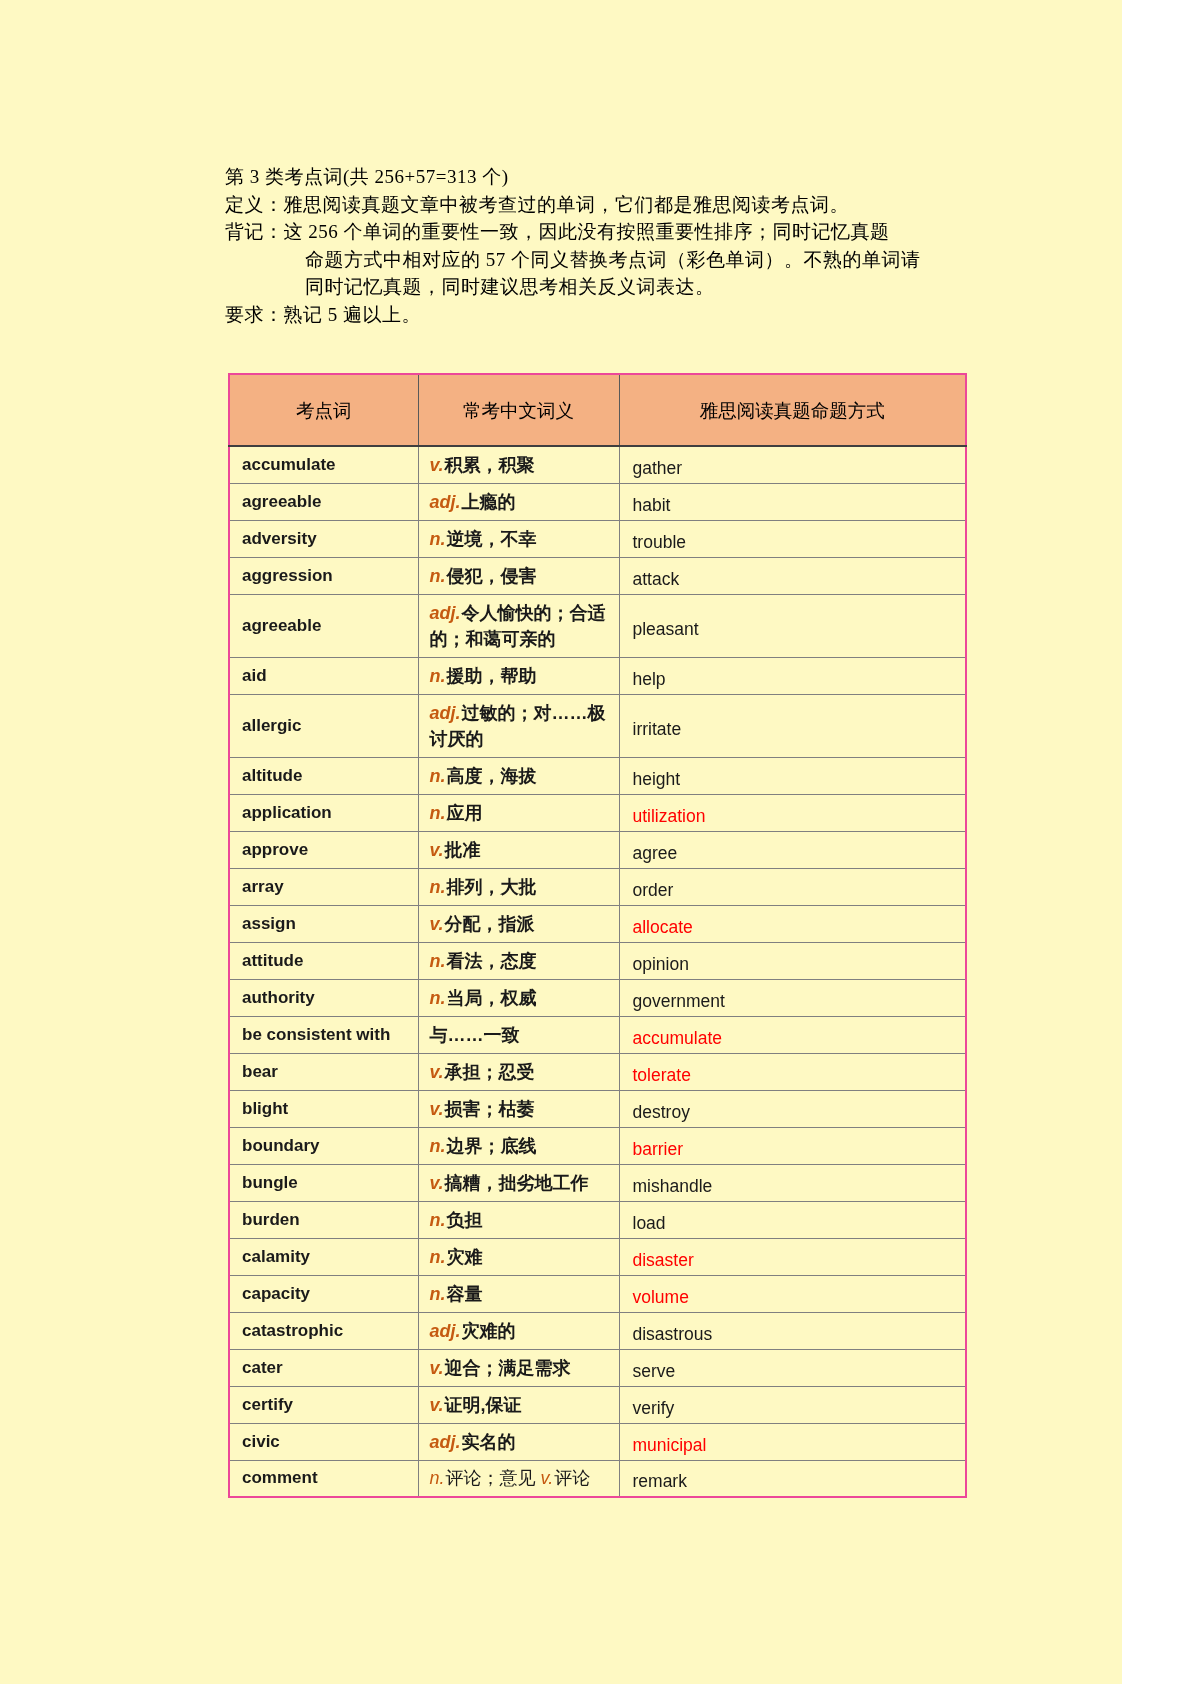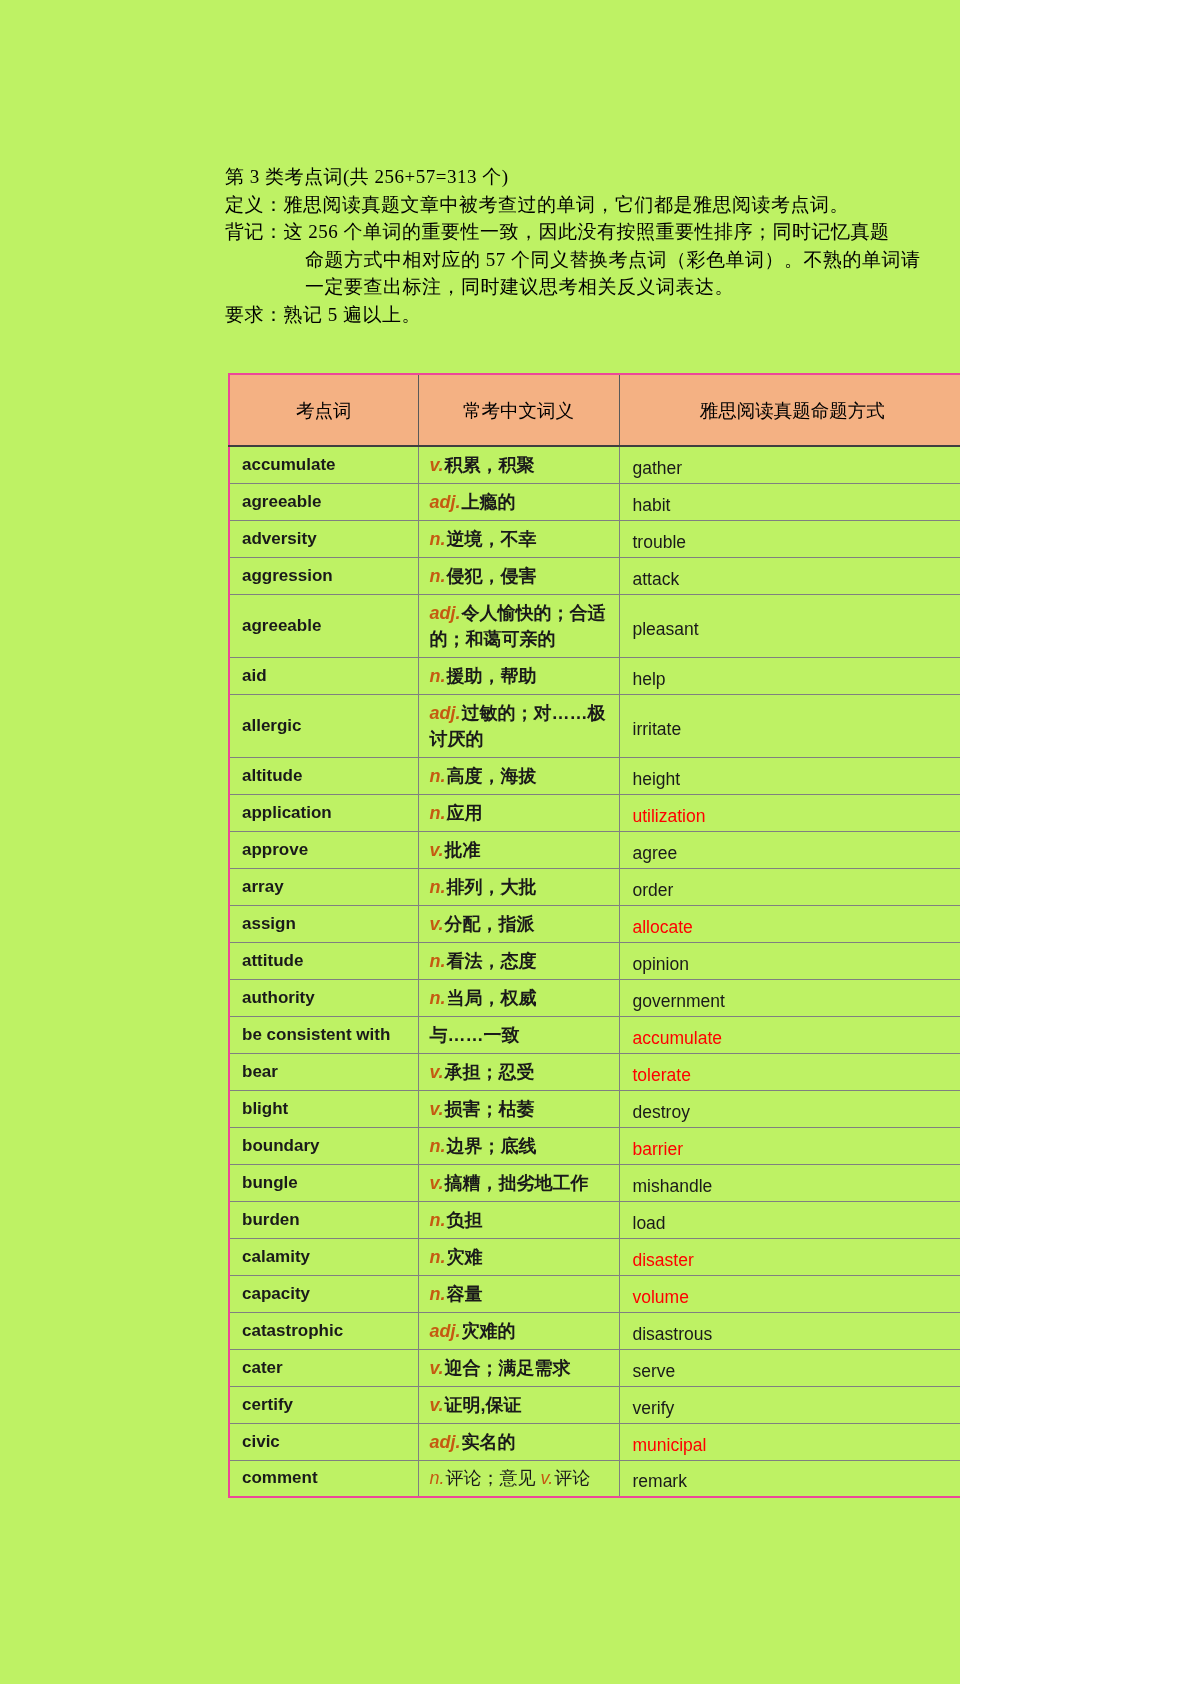--- a/index.html
+++ b/index.html
@@ -1,19 +1,19 @@
 <!DOCTYPE html>
 <html><head>
 <meta charset="utf-8">
 <style>
   html,body { margin:0; padding:0; background:#ffffff; }
   .page {
     position:relative;
-    width:960px; height:1684px;
-    background:#bef264;
+    width:1122px; height:1684px;
+    background:#fef9c3;
     font-family:"Liberation Sans", sans-serif;
     color:#1a1a1a;
     overflow:hidden;
   }
   
   .intro {
     position:absolute; left:225px; top:163px;
     font-family:"Liberation Serif","DejaVu Serif",serif;
     font-size:19px; line-height:27.5px;
     color:#000000; letter-spacing:0.5px;
@@ -76,21 +76,21 @@
 <body>
 
 <div class="page">
 
   <div class="intro">
     <div class="line">第 3 类考点词(共 256+57=313 个)</div>
     <div>
         <div class="line">定义：雅思阅读真题文章中被考查过的单词，它们都是雅思阅读考点词。</div>
         <div class="line">背记：这 256 个单词的重要性一致，因此没有按照重要性排序；同时记忆真题</div>
         <div class="line indent">命题方式中相对应的 57 个同义替换考点词（彩色单词）。不熟的单词请</div>
-        <div class="line indent">一定要查出标注，同时建议思考相关反义词表达。</div>
+        <div class="line indent">同时记忆真题，同时建议思考相关反义词表达。</div>
         <div class="line">要求：熟记 5 遍以上。</div>
       </div>
   </div>
 
   <table class="vocab">
     <colgroup>
         <col class="c1">
         <col class="c2">
         <col class="c3">
       </colgroup>

